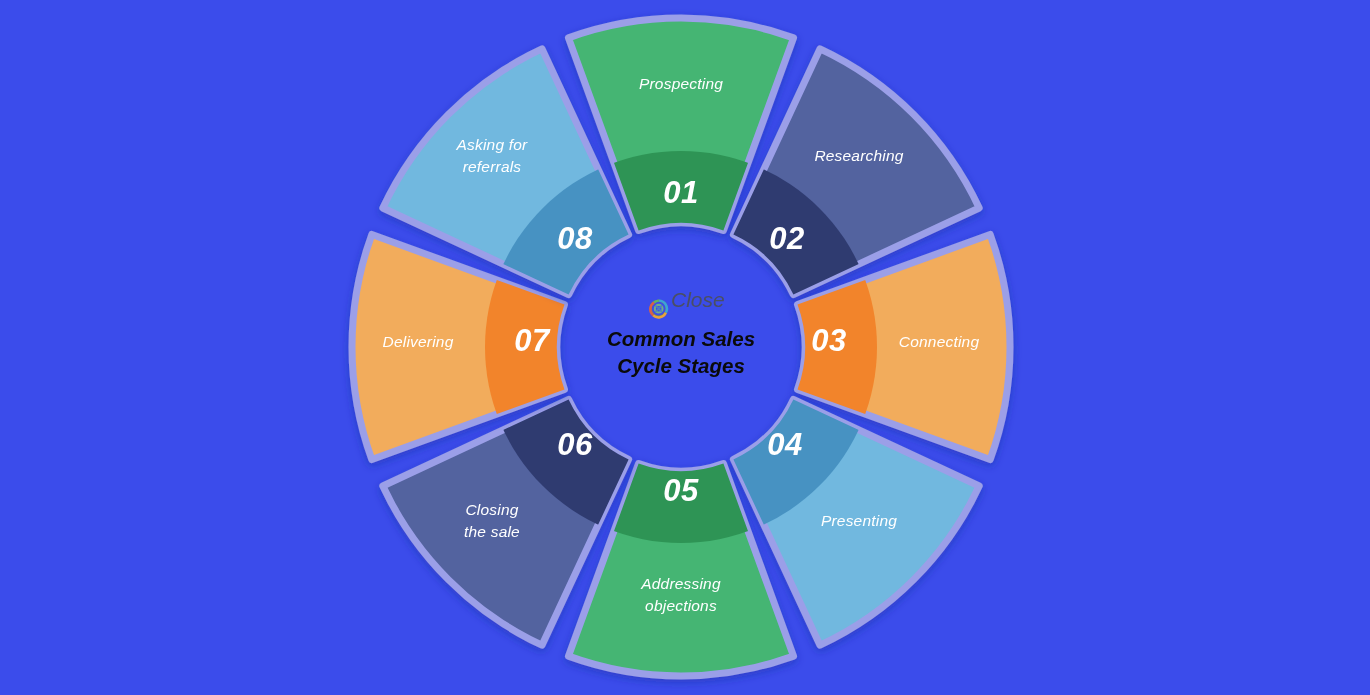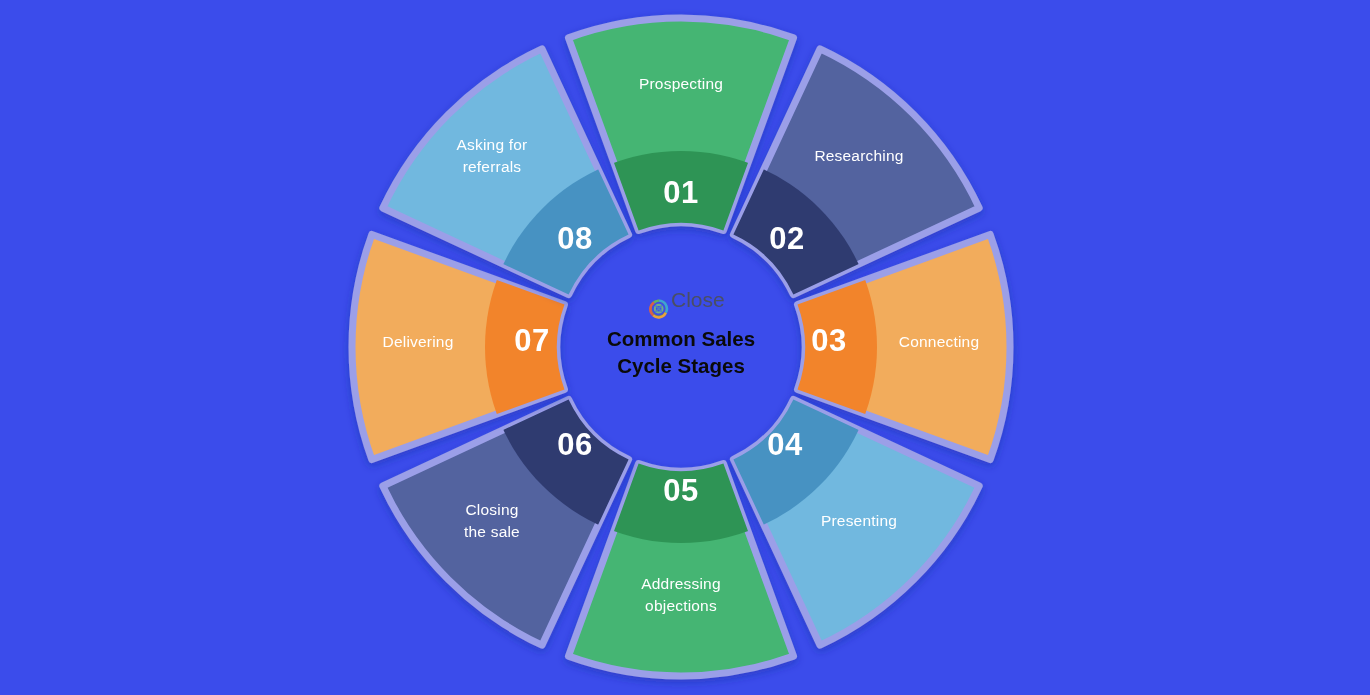--- a/index.html
+++ b/index.html
@@ -12,20 +12,21 @@
     width: 1370px;
     height: 695px;
     overflow: hidden;
     font-family: "Liberation Sans", sans-serif;
   }
   #stage {
     position: relative;
     width: 1370px;
     height: 605px;
     background: #3B4CEB;
+    font-style: italic;
   }
   svg.wheel {
     position: absolute;
     left: 0;
     top: 0;
     width: 1370px;
     height: 695px;
     display: block;
   }
   .seg-label {

